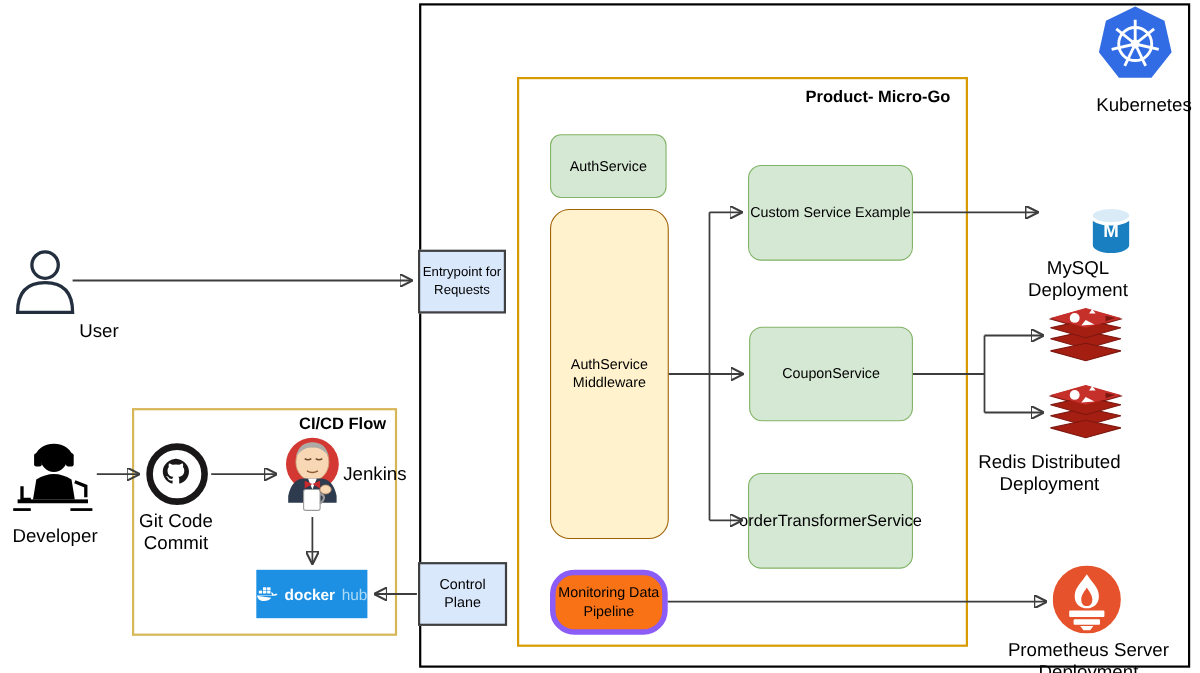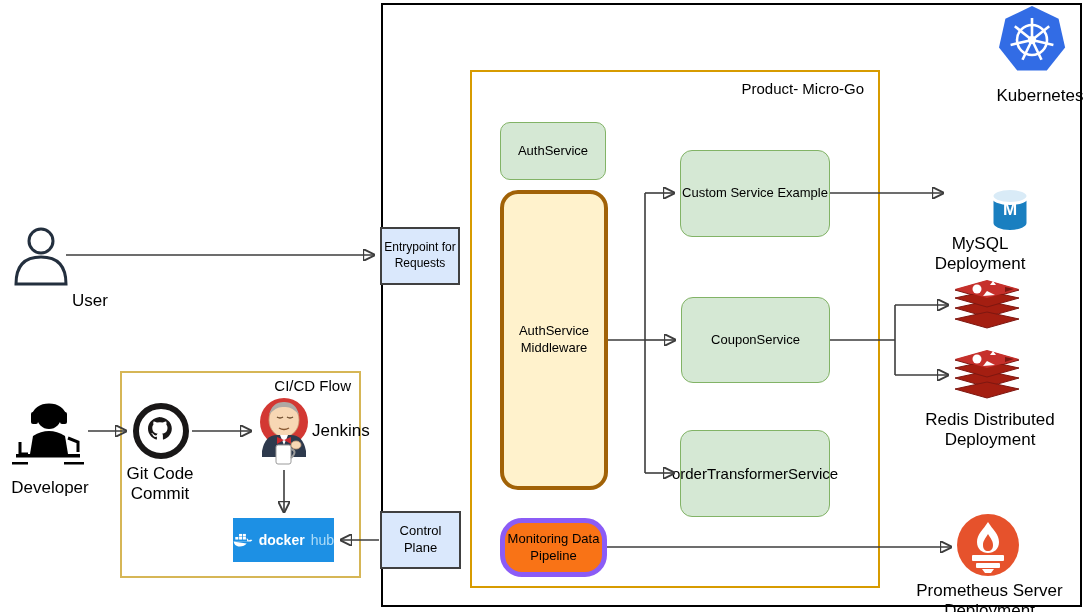--- a/index.html
+++ b/index.html
@@ -7,26 +7,26 @@
     position:relative; width:1091px; height:612px; background:#fff;
     font-family:"Liberation Sans", sans-serif; color:#000; overflow:hidden;
   }
   .abs { position:absolute; box-sizing:border-box; }
   .node {
     position:absolute; box-sizing:border-box;
     display:flex; align-items:center; justify-content:center;
     text-align:center; font-size:13px; line-height:1.3; color:#000;
   }
   .green  { background:#d5e8d4; border:1px solid #82b366; border-radius:12px; }
-  .yellow { background:#fff2cc; border:4px solid #a16207; border-radius:18px; }
+  .yellow { background:#fff2cc; border:1px solid #a16207; border-radius:18px; }
   .peach  { background:#f97316; border:5px solid #8b5cf6; border-radius:22px; }
   .blue   { background:#dae8fc; border:2px solid #404040; }
   .nowrap { white-space:nowrap; }
   .label { position:absolute; font-size:17px; color:#000; text-align:center; }
-  .frame-title { position:absolute; font-weight:normal; font-size:15px; color:#000; }
+  .frame-title { position:absolute; font-weight:bold; font-size:15px; color:#000; }
   #outer-rect   { left:381px; top:3px; width:701px; height:604px; border:2px solid #000; }
   #product-box  { left:470px; top:70px; width:410px; height:518px; border:2px solid #d79b00; }
   #cicd-box     { left:120px; top:371px; width:241px; height:207px; border:2px solid #d6b656; }
   #connectors { position:absolute; left:0; top:0; width:1091px; height:612px; pointer-events:none; }
   #connectors path, #connectors line { stroke:#3d3d3d; stroke-width:1.6; fill:none; }
   #dockerhub {
     left:233px; top:518px; width:101px; height:44px; background:#1d90e4;
     display:flex; align-items:center; justify-content:center; gap:6px;
   }
   #dockerhub .d { color:#fff; font-weight:bold; font-size:14px; }
@@ -202,21 +202,21 @@
         <path d="M34,2 L66,11 L34,20 L2,11 Z" fill="#c6302b"></path>
         <path d="M34,12 L66,19 L34,28 L2,19 Z" fill="#a41e11"></path>
       </g>
       <path d="M34,1 L66,10 L34,19 L2,10 Z" fill="#c6302b"></path>
       <circle cx="24" cy="10" r="4.5" fill="#fff"></circle>
       <polygon points="34,12 42,16 30,17" fill="#fff"></polygon>
       <polygon points="40,2 43,6 37,6" fill="#fff"></polygon>
       <polygon points="52,8 61,10 52,13" fill="#7e1710"></polygon>
     </svg>
   </div>
-  <div class="label" style="left:895px;top:410px;width:190px">Redis Distributed Deployment</div>
+  <div class="label" style="left:859px;top:410px;width:190px">Redis Distributed Deployment</div>
 
   <div class="abs" style="left:957px;top:514px;width:62px;height:62px">
     <svg width="62" height="62" viewBox="0 0 62 62">
       <circle cx="31" cy="31" r="31" fill="#e6522c"></circle>
       <path d="M31,8 C36,16 42,20 42,28 C42,35 37,39 31,39 C25,39 20,35 20,28 C20,20 26,16 31,8 Z" fill="#fff"></path>
       <path d="M31,20 C34,25 36,27 36,31 C36,35 34,37 31,37 C28,37 26,35 26,31 C26,27 28,25 31,20 Z" fill="#e6522c"></path>
       <rect x="15" y="41" width="32" height="6" rx="1" fill="#fff"></rect>
       <rect x="19" y="49" width="24" height="5" rx="1" fill="#fff"></rect>
       <path d="M25,55 L37,55 L34,59 L28,59 Z" fill="#fff"></path>
     </svg>

